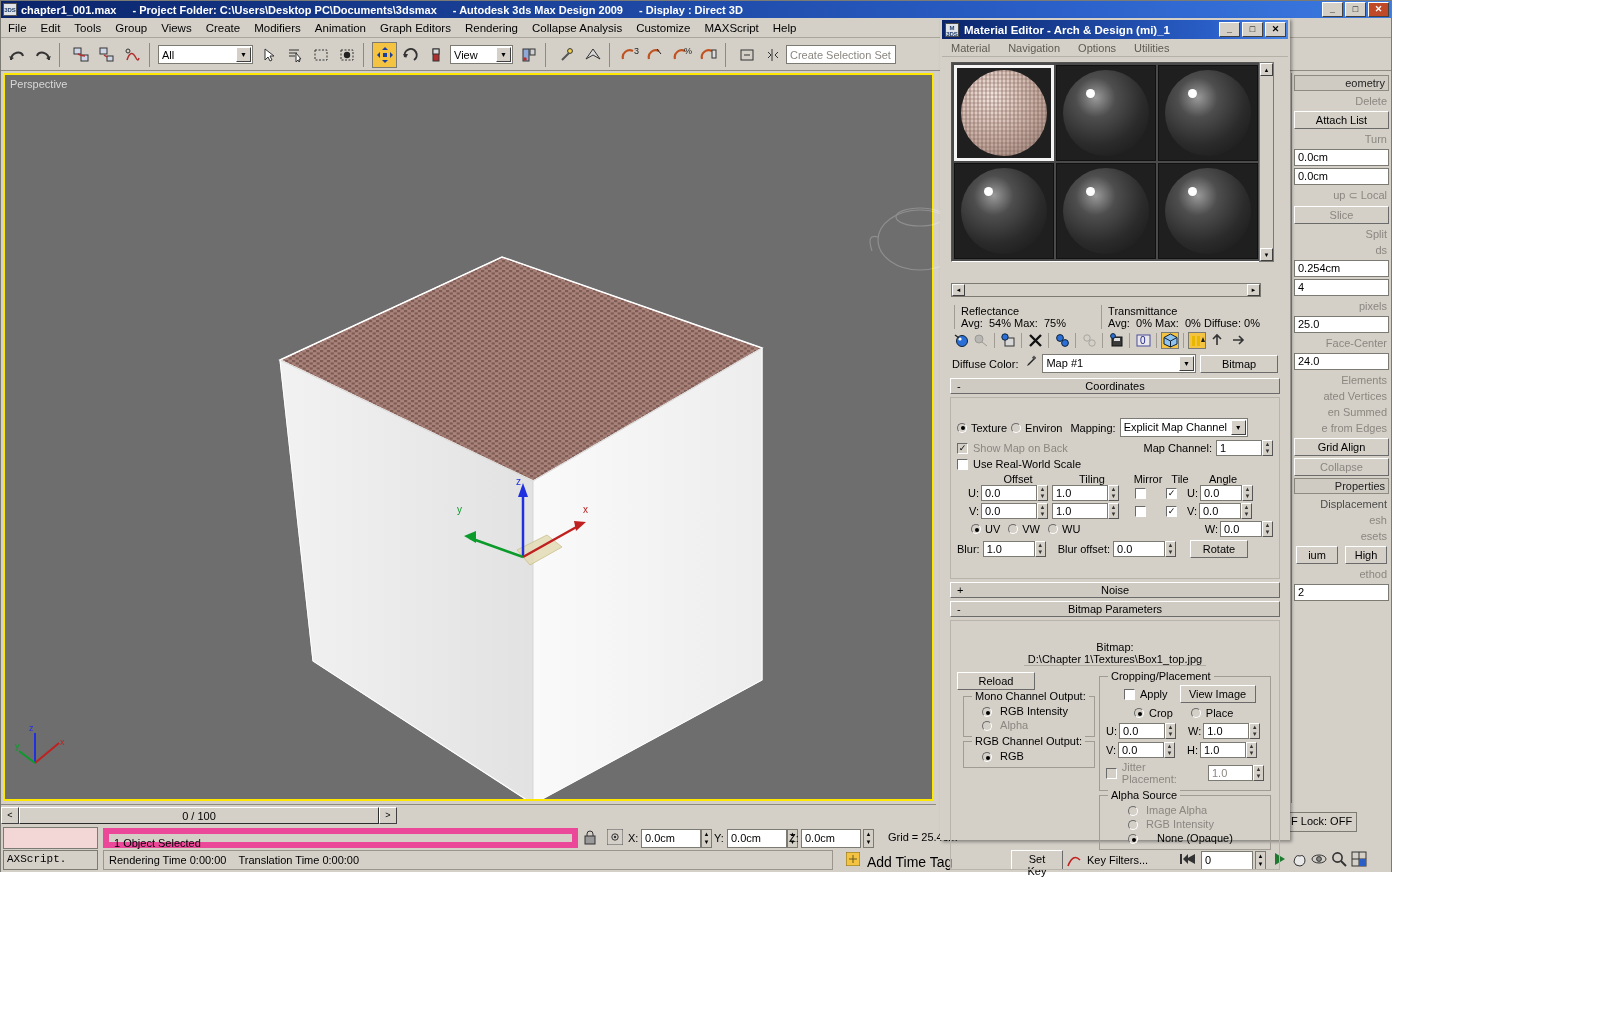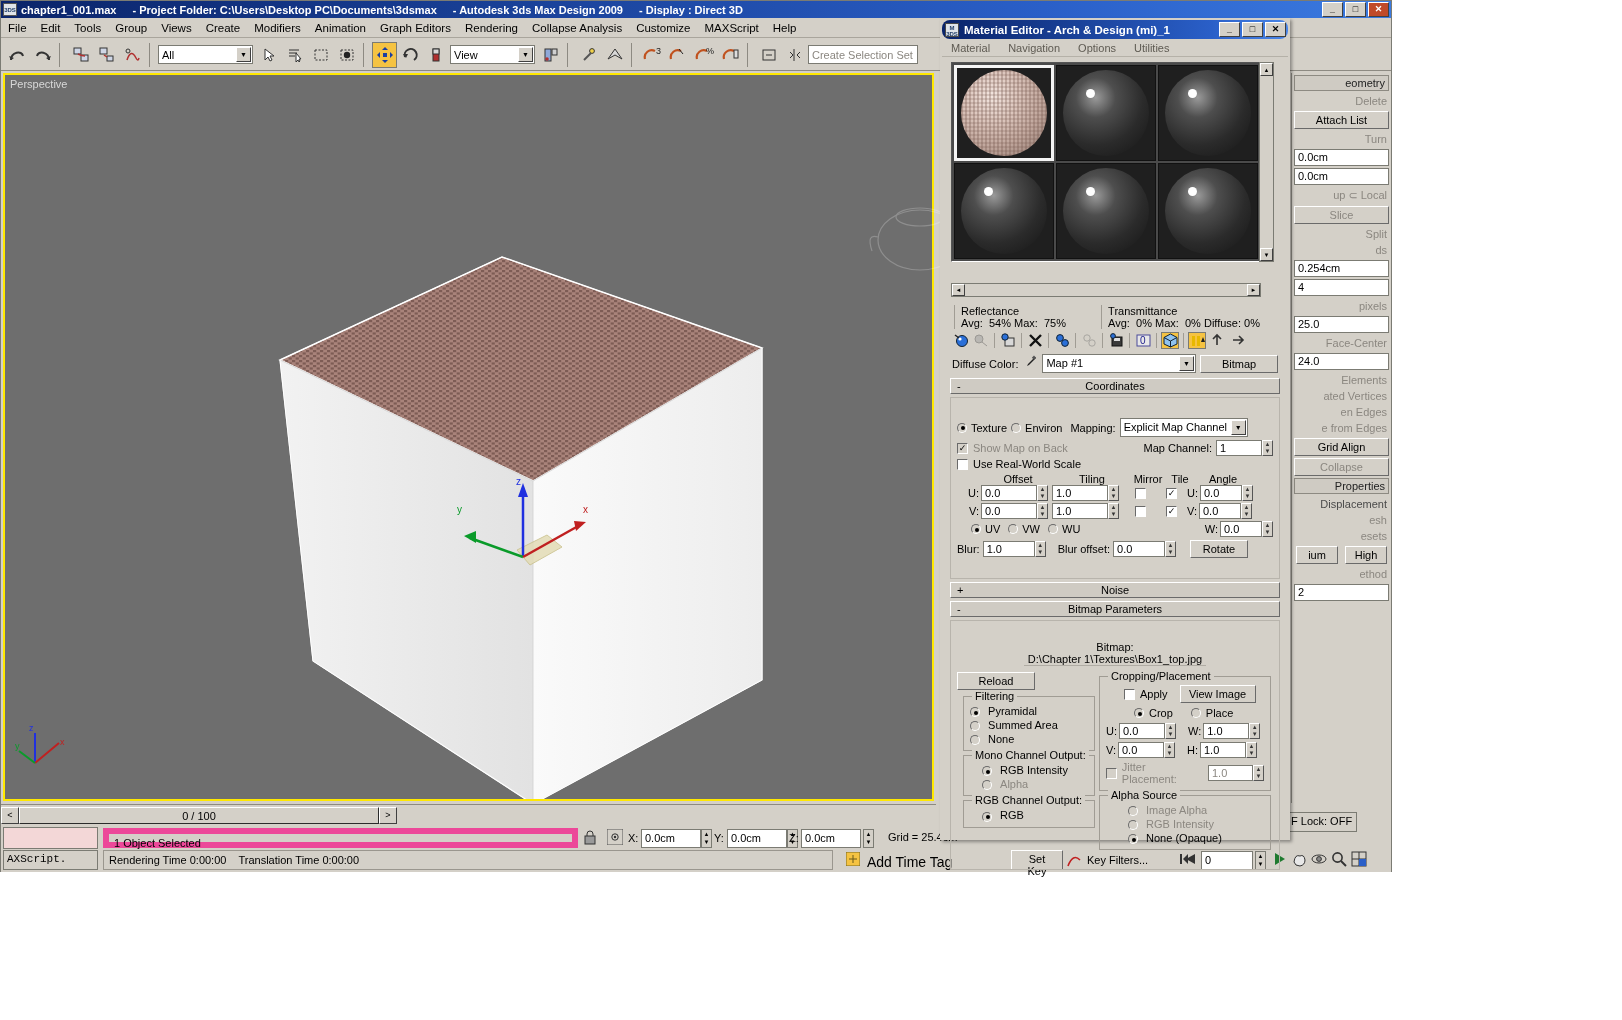--- a/index.html
+++ b/index.html
@@ -123,21 +123,21 @@
   .coordlbl{position:absolute;top:5px;font-size:11px;}
   
   #matedit{
     position:absolute;left:940px;top:18px;width:350px;height:822px;
     background:#d4d0c8;
     border:2px solid #d4d0c8;
     box-shadow:2px 2px 3px rgba(0,0,0,.35);
   }
   #me-title{
     height:19px;background:linear-gradient(to right,#0a246a,#2a5fc8 78%,#4a86e8);
-    color:#fff;font-size:11.5px;font-weight:bold;display:flex;align-items:center;padding-left:3px;border-radius:8px;
+    color:#fff;font-size:11.5px;font-weight:bold;display:flex;align-items:center;padding-left:3px;
   }
   #me-title .ico{width:14px;height:14px;background:#dfe4ea;border:1px solid #4a4a4a;
     font-size:6px;line-height:6px;color:#24406b;text-align:center;font-weight:bold;margin-right:5px;padding-top:1px;}
   #me-title .btns{margin-left:auto;display:flex;gap:2px;padding-right:2px;}
   #me-title .btns i{display:block;width:21px;height:15px;background:#d4d0c8;
     border-top:1px solid #fff;border-left:1px solid #fff;border-right:1px solid #404040;border-bottom:1px solid #404040;
     color:#000;font-style:normal;font-size:9px;text-align:center;line-height:13px;font-weight:bold;}
   #me-menu{height:18px;display:flex;align-items:center;border-bottom:1px solid #b5b1a8;}
   #me-menu span{padding:1px 9px;font-size:11px;color:#5e5a52;}
   #me-slots{
@@ -327,21 +327,21 @@
           <path d="M3 11 A6 6 0 1 1 12 14" stroke="#333" stroke-width="2" fill="none"></path>
           <path d="M1 8 L4 12 L6 8" fill="#333"></path>
         </svg>
     </div>
     <div class="tbtn">
       <svg width="16" height="16">
           <rect x="4" y="2" width="6" height="12" fill="#b03030" stroke="#333"></rect>
           <rect x="4" y="2" width="6" height="5" fill="#d8d8d8" stroke="#333"></rect>
         </svg>
     </div>
-    <div class="tcombo" style="width:85px">
+    <div class="tcombo" style="width:63px">
       <span>View</span>
       <span class="arw">▼</span>
     </div>
     <div class="tbtn">
       <svg width="16" height="16">
           <rect x="2" y="2" width="6" height="12" fill="#8fa8d8" stroke="#333"></rect>
           <rect x="9" y="2" width="5" height="6" fill="#d0d0d0" stroke="#333"></rect>
           <circle cx="4" cy="12" r="1.8" fill="#b03030"></circle>
         </svg>
     </div>
@@ -471,21 +471,21 @@
     <div class="cp-txt dim">Split</div>
     <div class="cp-txt dim">ds</div>
     <div class="cp-field">0.254cm</div>
     <div class="cp-field">4</div>
     <div class="cp-txt dim">pixels</div>
     <div class="cp-field">25.0</div>
     <div class="cp-txt dim">Face-Center</div>
     <div class="cp-field">24.0</div>
     <div class="cp-txt dim">Elements</div>
     <div class="cp-txt dim">ated Vertices</div>
-    <div class="cp-txt dim">en Edges</div>
+    <div class="cp-txt dim">en Summed</div>
     <div class="cp-txt dim">e from Edges</div>
     <div class="cp-btn">Grid Align</div>
     <div class="cp-btn dim">Collapse</div>
     <div class="cp-roll">Properties</div>
     <div class="cp-txt">Displacement</div>
     <div class="cp-txt dim">esh</div>
     <div class="cp-txt dim">esets</div>
     <div style="display:flex;gap:3px;padding:0 2px;">
       <div class="cp-btn" style="flex:1">ium</div>
       <div class="cp-btn" style="flex:1">High</div>
@@ -959,29 +959,20 @@
       <div style="display:flex;align-items:center;margin-bottom:6px;flex-direction:column;">
         <span class="flabel">Bitmap:</span>
         <span style="flex:1;border-bottom:1px solid #b0aca4;text-align:center;font-size:11px;padding:0 4px;">D:\Chapter 1\Textures\Box1_top.jpg</span>
       </div>
 
       <div style="display:flex;">
 
         <div style="width:140px">
           <div class="btn3d" style="width:78px;margin-bottom:6px;">Reload</div>
 
-          <fieldset class="grp" style="margin-left:6px">
-            <legend>Filtering</legend>
-            <div style="margin-bottom:2px"><span class="rad on"></span>
-              <span class="flabel" style="margin-left:5px">Pyramidal</span></div>
-            <div style="margin-bottom:2px"><span class="rad"></span>
-              <span class="flabel" style="margin-left:5px">Summed Area</span></div>
-            <div><span class="rad"></span>
-              <span class="flabel" style="margin-left:5px">None</span></div>
-          </fieldset>
 
           <fieldset class="grp" style="margin-left:6px">
             <legend>Mono Channel Output:</legend>
             <div style="margin-bottom:2px"><span class="rad on" style="margin-left:12px"></span>
               <span class="flabel" style="margin-left:5px">RGB Intensity</span></div>
             <div><span class="rad" style="margin-left:12px"></span>
               <span class="flabel dim" style="margin-left:5px">Alpha</span></div>
           </fieldset>
 
           <fieldset class="grp" style="margin-left:6px">
@@ -1029,19 +1020,19 @@
             </div>
           </fieldset>
 
           <fieldset class="grp">
             <legend>Alpha Source</legend>
             <div style="margin-bottom:2px"><span class="rad" style="margin-left:22px"></span>
               <span class="flabel dim" style="margin-left:5px">Image Alpha</span></div>
             <div style="margin-bottom:2px"><span class="rad" style="margin-left:22px"></span>
               <span class="flabel dim" style="margin-left:5px">RGB Intensity</span></div>
             <div><span class="rad on" style="margin-left:22px"></span>
-              <span class="flabel" style="margin-left:5px">None (Opaque)</span></div>
+              <span class="flabel" style="margin-left:16px">None (Opaque)</span></div>
           </fieldset>
         </div>
       </div>
     </div>
   </div>
 </div>
 
 </body></html>

